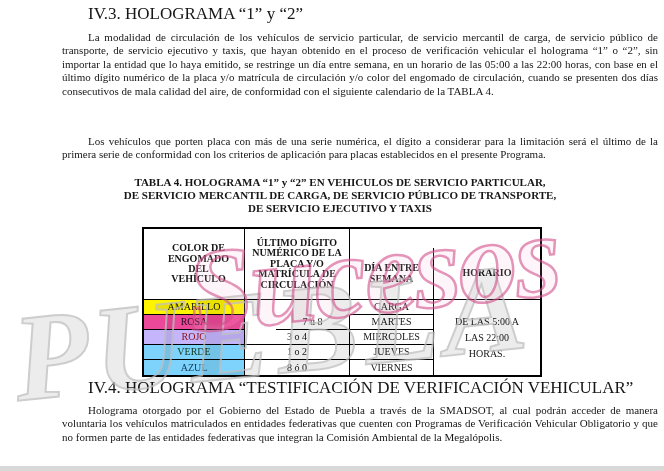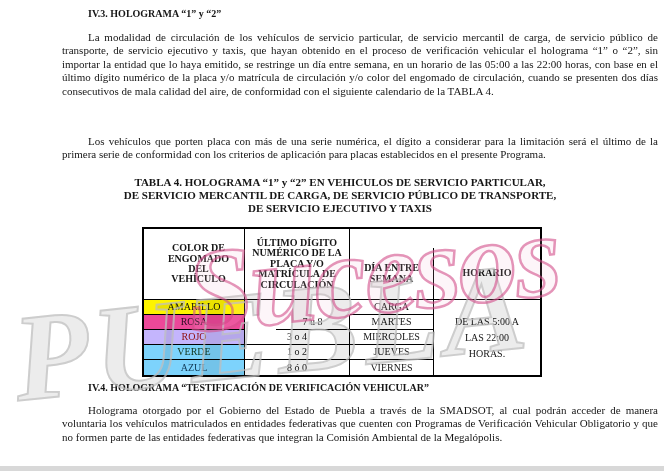--- a/index.html
+++ b/index.html
@@ -2,21 +2,21 @@
 <html><head>
 <meta charset="utf-8">
 <style>
   html,body{margin:0;padding:0;}
   body{
     width:664px;height:471px;position:relative;overflow:hidden;
     background:#ffffff;color:#161616;
     font-family:"Liberation Serif","DejaVu Serif",serif;
   }
   .abs{position:absolute;}
-  .heading{font-weight:bold;font-size:10px;line-height:13px;white-space:nowrap;}
+  .heading{font-weight:normal;font-size:17px;line-height:13px;white-space:nowrap;}
   .para{font-size:11px;line-height:13.4px;text-align:justify;text-indent:26px;margin:0;}
   #heading3{top:7px;left:88px;}
   #para1{top:31px;left:62px;width:596px;}
   #para2{top:135px;left:62px;width:596px;}
   #table-title{
     top:176px;left:82px;width:516px;text-align:center;
     font-weight:bold;font-size:11px;line-height:12.9px;white-space:pre-line;
   }
   #holo-table{
     top:227px;left:142px;

